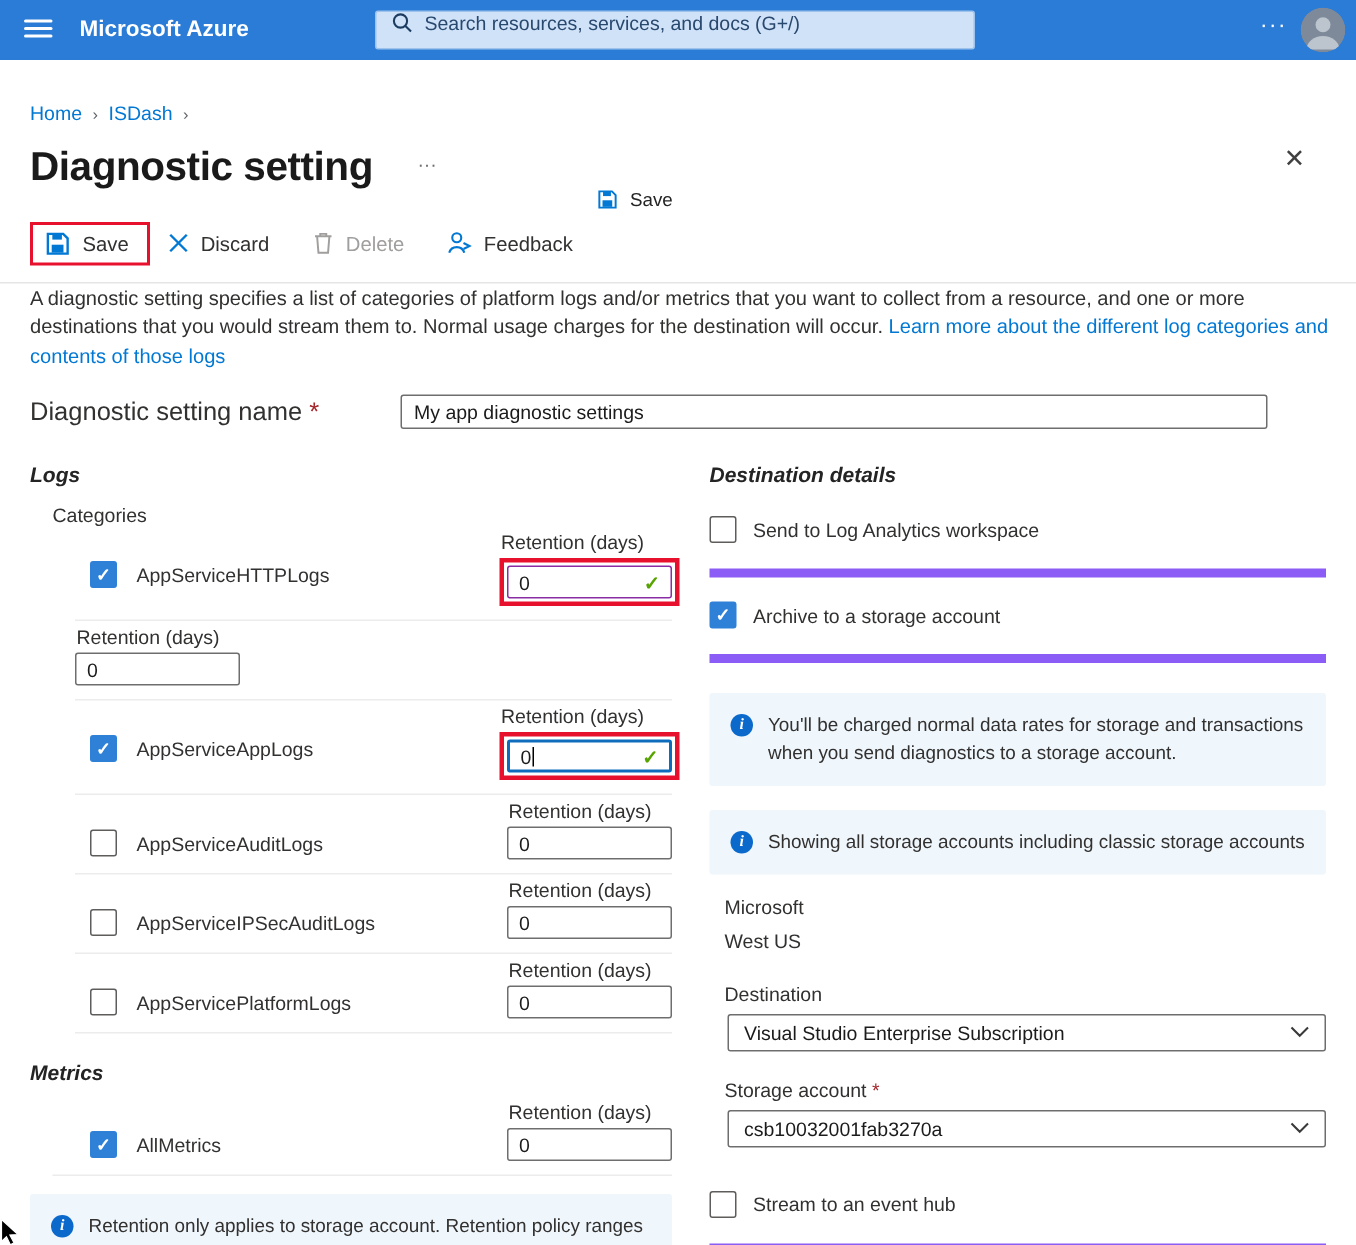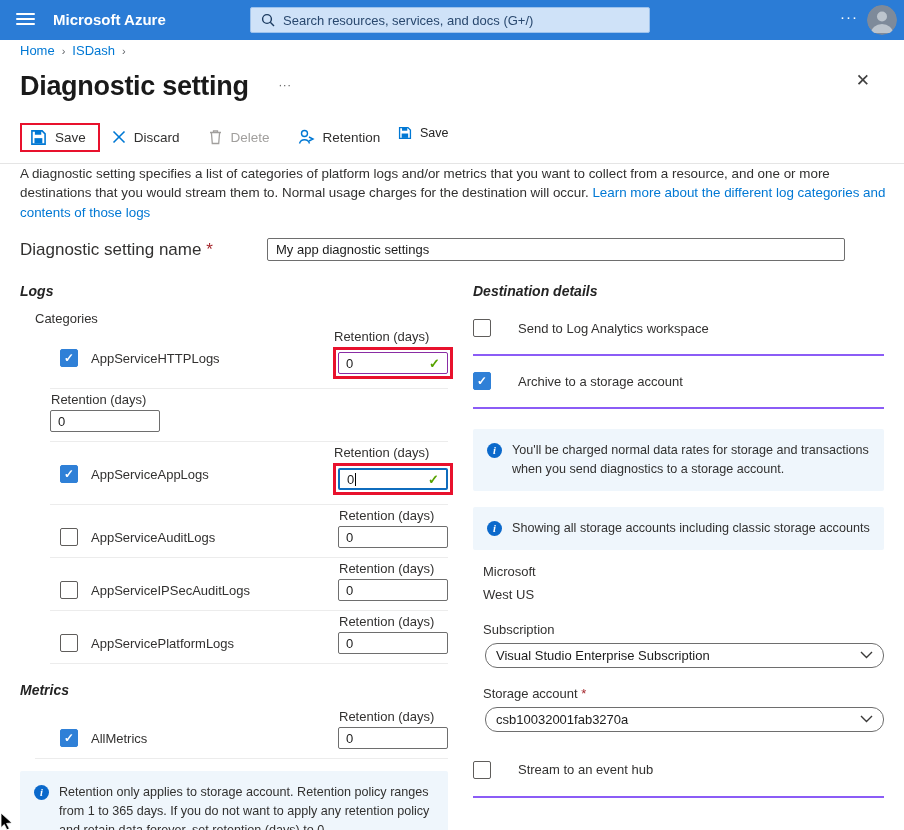--- a/index.html
+++ b/index.html
@@ -11,32 +11,32 @@
   }
 
   
   .topbar { position:relative; height:40px; background:#2b7cd6; }
   .hamburger { position:absolute; left:16px; top:13px; width:19px; cursor:pointer; }
   .hamburger span { display:block; height:2px; background:#fff; margin-bottom:3px; border-radius:1px; }
   .brand { position:absolute; left:53px; top:11px; color:#fff; font-size:15px; font-weight:700; }
   .search-box {
     position:absolute; left:250px; top:7px; width:400px; height:26px;
     background:#cfe2f8; border:1px solid #9dc2ec; border-radius:2px;
-    display:flex; align-items:center; padding:0 10px; gap:8px;
+    display:flex; align-items:flex-start; padding:0 10px; gap:8px;
   }
   .search-box input {
     border:none; background:transparent; outline:none; flex:1;
     font-family:"Liberation Sans",sans-serif; font-size:13px; color:#1d3c61;
   }
   .search-box input::placeholder { color:#29486e; opacity:1; }
   .topbar-ellipsis { position:absolute; right:46px; top:8px; color:#fff; font-size:15px; letter-spacing:1px; cursor:pointer; }
   .avatar { position:absolute; right:7px; top:5px; width:30px; height:30px; border-radius:50%; overflow:hidden; cursor:pointer; }
 
   
-  .breadcrumb { padding:3px 0 0 20px; font-size:13px; }
+  .breadcrumb { padding:28px 0 0 20px; font-size:13px; }
   .breadcrumb a { color:#0078d4; text-decoration:none; cursor:pointer; }
   .crumb-sep { color:#5f6368; margin:0 7px; font-size:11px; }
 
   
   .title-row { position:relative; margin:13px 20px 0 20px; height:34px; }
   .page-title { display:inline-block; font-size:27px; font-weight:700; color:#1a1a1a; letter-spacing:-0.3px; }
   .title-dots { display:inline-block; margin-left:26px; color:#6e6e6e; font-size:13px; vertical-align:6px; cursor:pointer; }
   .close-btn { position:absolute; right:14px; top:1px; font-size:17px; color:#404040; cursor:pointer; line-height:1; }
 
   
@@ -108,34 +108,34 @@
     width:15px; height:15px; border-radius:50%; background:#0b69cb; color:#fff;
     font-size:10.5px; font-weight:700; display:flex; align-items:center; justify-content:center;
     flex-shrink:0; margin-top:2px; font-family:"Liberation Serif",serif; font-style:italic;
   }
   .left-col .info-box { margin-top:12px; }
   .left-col .section-h.metrics-h { margin:18px 0 8px 0; }
 
   
   .right-col .section-h { margin:6px 0 4px 18px; }
   .dest-row {
-    margin-left:18px; display:flex; align-items:center; gap:27px;
-    padding:16px 0 17px 0; border-bottom:2px solid #8b5cf6;
+    margin-left:18px; display:flex; align-items:center; gap:11px;
+    padding:16px 0 17px 0; border-bottom:6px solid #8b5cf6;
   }
   .right-col .info-box.first { margin:20px 0 0 18px; }
   .right-col .info-box.second { margin:16px 0 0 18px; }
   .loc-block { margin:14px 0 0 28px; }
   .loc-label { font-size:13px; color:#323130; }
   .loc-value { margin-top:8px; font-size:13px; color:#323130; }
   .field-block { margin-left:28px; }
   .field-block.sub { margin-top:20px; }
   .field-block.stor { margin-top:18px; }
   .field-label { font-size:13px; color:#323130; }
   .select-box {
-    margin:6px 0 0 2px; width:399px; height:25px; border:1px solid #6e6e6e; border-radius:12px;
+    margin:6px 0 0 2px; width:399px; height:25px; border:1px solid #6e6e6e; border-radius:2px;
     display:flex; align-items:center; justify-content:space-between; padding:0 10px;
     font-size:13px; color:#1b1b1b; background:#fff; cursor:pointer;
   }
   .dest-row.eventhub { margin-top:13px; }
 
   .cursor-arrow { position:absolute; left:0px; top:813px; }
 </style>
 </head>
 <body>
 
@@ -196,21 +196,21 @@
       <path d="M2 3.5 h11 M5.5 3.5 v-1.6 h4 v1.6 M3.4 3.5 l.9 11 h6.4 l.9-11" fill="none" stroke="#a19f9d" stroke-width="1.3"></path>
     </svg>
     <span>Delete</span>
   </span>
   <span class="tb-item">
     <svg width="17" height="16" viewBox="0 0 17 16">
       <circle cx="6.5" cy="4.5" r="3" fill="none" stroke="#0078d4" stroke-width="1.4"></circle>
       <path d="M1.5 14.5 a5.2 5.2 0 0 1 10 0" fill="none" stroke="#0078d4" stroke-width="1.4"></path>
       <path d="M11 8 l4 2 -4 2" fill="none" stroke="#0078d4" stroke-width="1.4"></path>
     </svg>
-    <span>Retention</span>
+    <span>Feedback</span>
   </span>
 </div>
 
 <div class="ghost-save">
   <svg width="14" height="14" viewBox="0 0 16 16">
     <path d="M1.8 1.8 h9.6 l2.8 2.8 v9.6 h-12.4 z" fill="none" stroke="#0078d4" stroke-width="1.5"></path>
     <rect x="4.6" y="1.8" width="6" height="3.6" fill="#0078d4"></rect>
     <rect x="4.2" y="8.6" width="7.4" height="5" fill="#0078d4"></rect>
   </svg>
   <span>Save</span>
@@ -363,21 +363,21 @@
       <span class="info-icon">i</span>
       <span>Showing all storage accounts including classic storage accounts</span>
     </div>
 
     <div class="loc-block">
       <div class="loc-label">Microsoft</div>
       <div class="loc-value">West US</div>
     </div>
 
     <div class="field-block sub">
-      <div class="field-label">Subscription</div>
+      <div class="field-label">Destination</div>
       <div class="select-box">
         <span>Visual Studio Enterprise Subscription</span>
         <svg width="13" height="8" viewBox="0 0 13 8">
           <polyline points="1,1 6.5,6.5 12,1" fill="none" stroke="#3b3a39" stroke-width="1.4"></polyline>
         </svg>
       </div>
     </div>
 
     <div class="field-block stor">
       <div class="field-label"><span>Storage account </span><span class="req">*</span></div>

